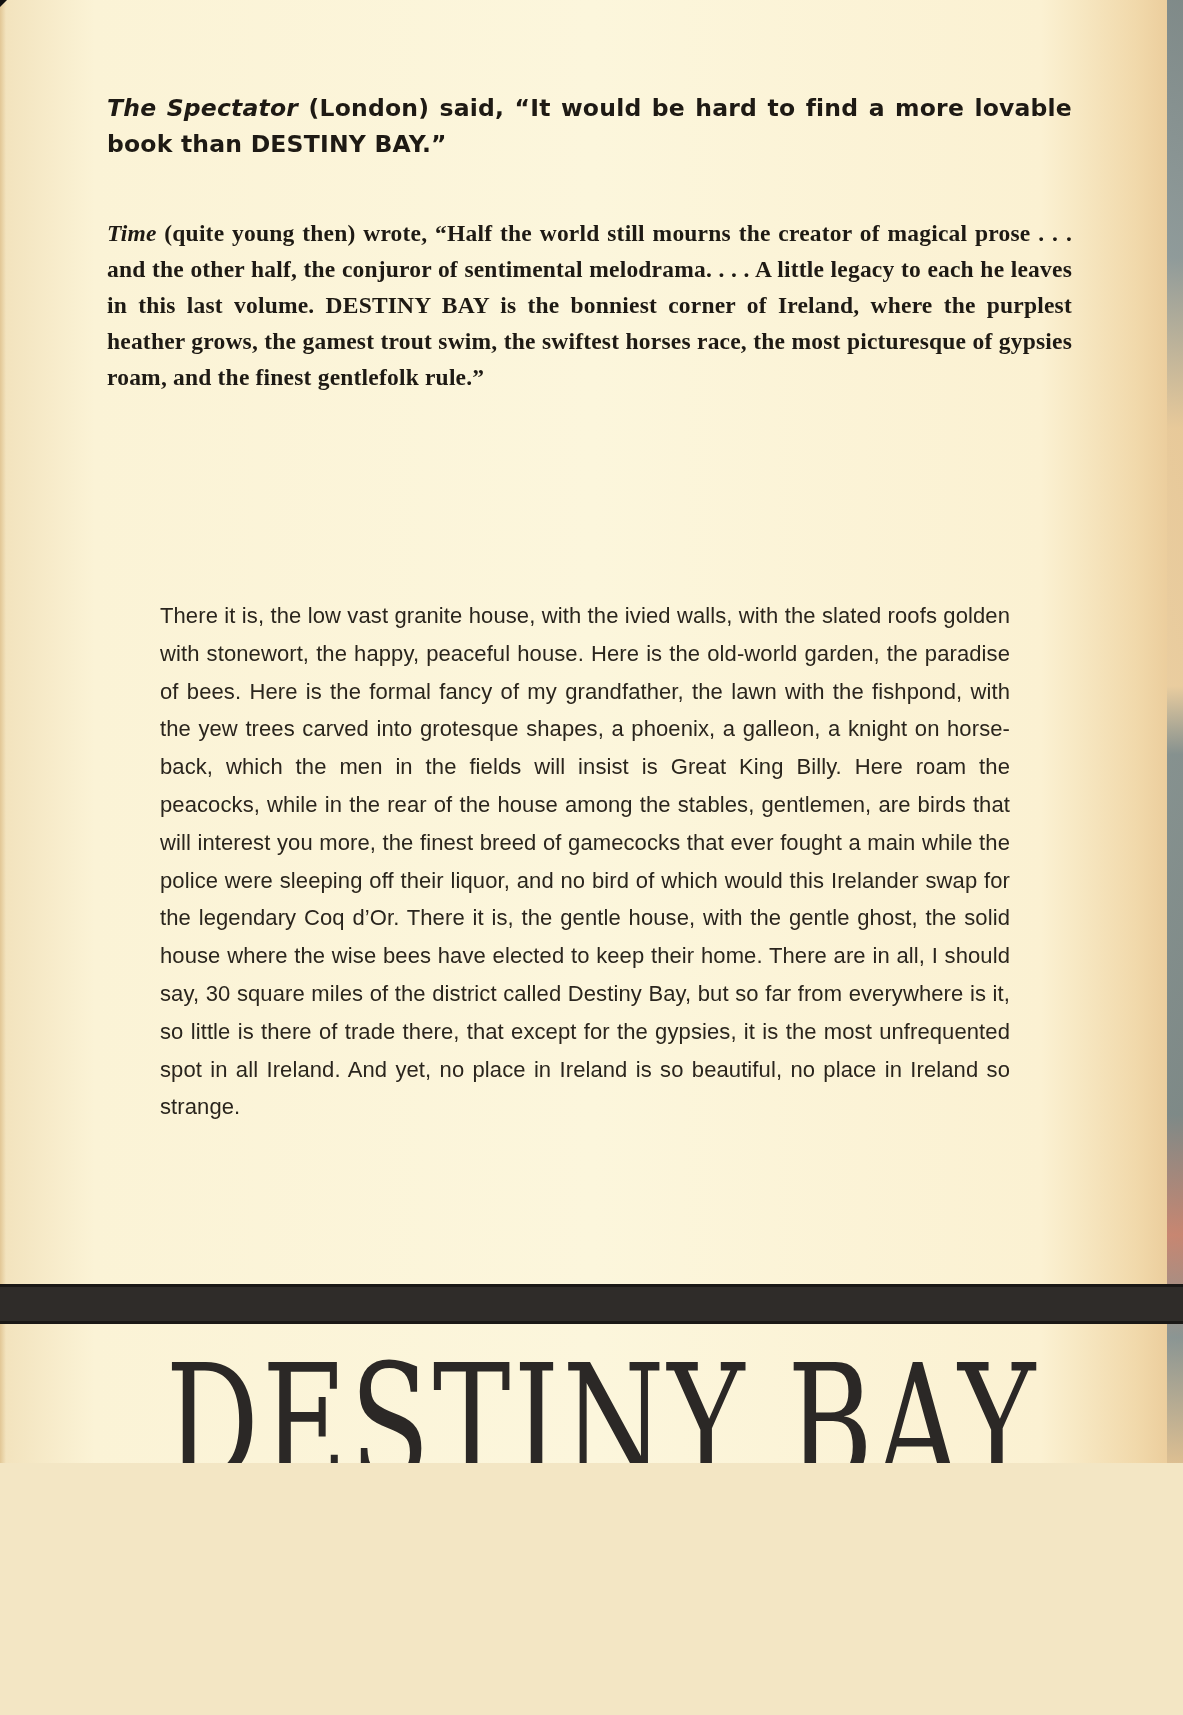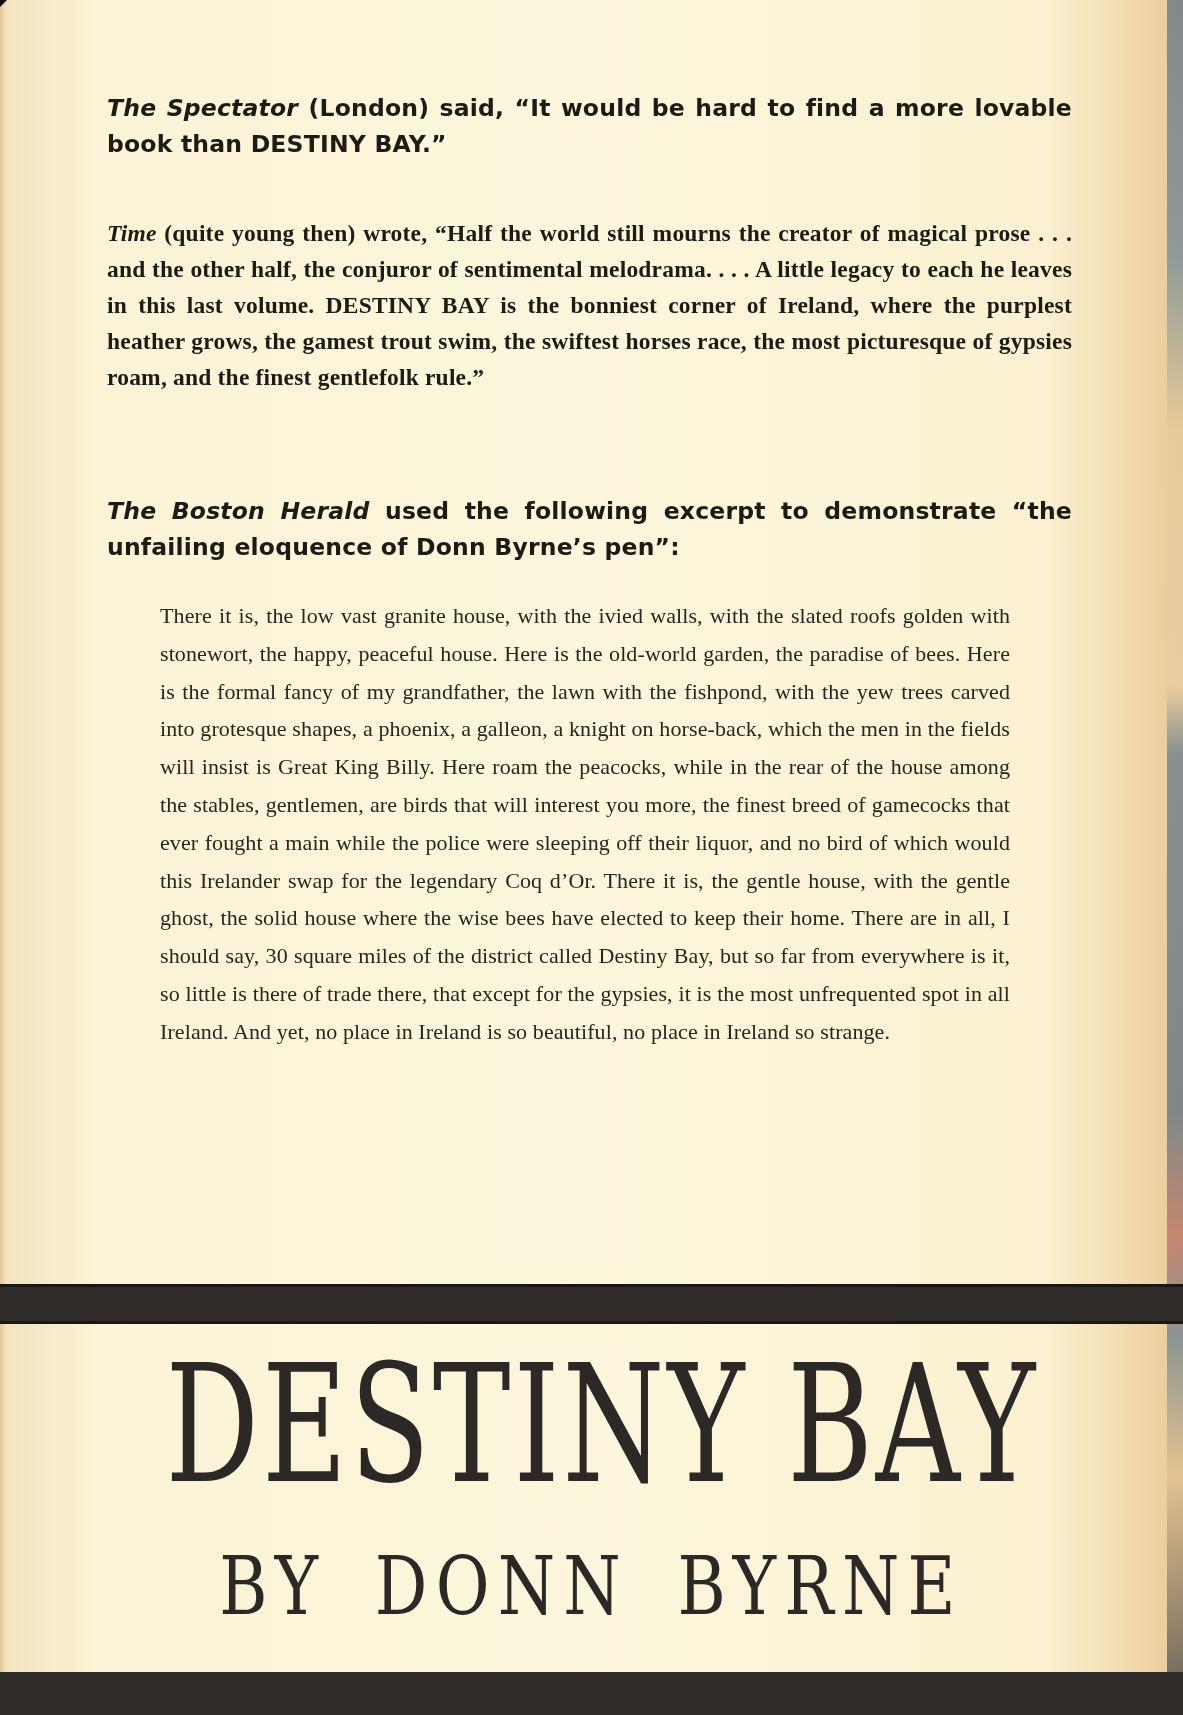--- a/index.html
+++ b/index.html
@@ -1,21 +1,21 @@
 <!DOCTYPE html>
 <html><head>
 <meta charset="utf-8">
 <style>
   html, body { margin: 0; padding: 0; }
   body {
     width: 1183px; height: 1715px; overflow: hidden;
     background: #f3e6c4;
   }
   .page {
-    position: relative; width: 1183px; height: 1715px;
+    position: relative; width: 1183px; height: 1463px;
     background: linear-gradient(90deg, #f2e2bc 0%, #fbf3d6 8%, #fcf6dc 50%, #fbf1d2 88%, #f1d9ab 96%, #e9c896 100%);
     overflow: hidden;
   }
   .edge-right {
     position: absolute; right: 0; top: 0; width: 16px; height: 1715px;
     background: linear-gradient(180deg, #6d7f86 0%, #7f929a 15%, #e7c99a 25%, #e9cda0 40%, #74878d 44%, #6b7e84 65%, #c17a6a 72%, #7a8c92 78%, #e3c190 86%, #4a4a4a 100%);
     opacity: 0.85;
   }
   .edge-left {
     position: absolute; left: 0; top: 0; width: 6px; height: 1715px;
@@ -30,21 +30,21 @@
     font-family: "DejaVu Sans", sans-serif; font-weight: bold;
     font-size: 23.5px; line-height: 36px; color: #1e1a14;
     text-align: justify; letter-spacing: 0.2px;
   }
   .blurb i { font-style: italic; }
   #b1 { top: 66px; }
   #b2 { top: 191px; font-family: Liberation Serif, serif; }
   #b3 { top: 469px; }
   .excerpt {
     position: absolute; left: 160px; width: 850px; top: 575px;
-    font-family: Liberation Serif, serif; font-size: 22px;
+    font-family: Liberation Sans, sans-serif; font-size: 22px;
     line-height: 37.8px; color: #2a251d; text-align: justify;
     letter-spacing: 0.1px;
   }
   .band {
     position: absolute; left: 0; width: 1183px;
     background: #2f2c29;
   }
   .band-top { top: 1284px; height: 34px; border-top: 3px solid #1a1816; border-bottom: 3px solid #1a1816; }
   .band-bottom { top: 1672px; height: 43px; }
   .title {
@@ -69,21 +69,20 @@
 
 <div class="page">
   <div class="edge-left"></div>
   <div class="edge-right"></div>
   <div class="corner-mark"></div>
 
   <p class="blurb" id="b1"><i>The Spectator</i><span> (London) said, “It would be hard to find a more lovable book than DESTINY BAY.”</span></p>
 
   <p class="blurb" id="b2"><i>Time</i><span> (quite young then) wrote, “Half the world still mourns the creator of magical prose . . . and the other half, the conjuror of sentimental melodrama. . . . A little legacy to each he leaves in this last volume. DESTINY BAY is the bonniest corner of Ireland, where the purplest heather grows, the gamest trout swim, the swiftest horses race, the most picturesque of gypsies roam, and the finest gentlefolk rule.”</span></p>
 
-  <p class="blurb" id="b3"><i>The Boston Herald</i><span> used the following excerpt to demonstrate “the unfailing eloquence of Donn Byrne’s pen”:</span></p>
 
   <p class="excerpt">There it is, the low vast granite house, with the ivied walls, with the slated roofs golden with stonewort, the happy, peaceful house.  Here is the old-world garden, the paradise of bees.  Here is the formal fancy of my grandfather, the lawn with the fishpond, with the yew trees carved into grotesque shapes, a phoenix, a galleon, a knight on horse-back, which the men in the fields will insist is Great King Billy.  Here roam the peacocks, while in the rear of the house among the stables, gentlemen, are birds that will interest you more, the finest breed of gamecocks that ever fought a main while the police were sleeping off their liquor, and no bird of which would this Irelander swap for the legendary Coq d’Or.  There it is, the gentle house, with the gentle ghost, the solid house where the wise bees have elected to keep their home.  There are in all, I should say, 30 square miles of the district called Destiny Bay, but so far from everywhere is it, so little is there of trade there, that except for the gypsies, it is the most unfrequented spot in all Ireland.  And yet, no place in Ireland is so beautiful, no place in Ireland so strange.</p>
 
   <div class="band band-top"></div>
 
   <div class="title">DESTINY BAY</div>
   <div class="author">BY DONN BYRNE</div>
 
   <div class="band band-bottom"></div>
 </div>

